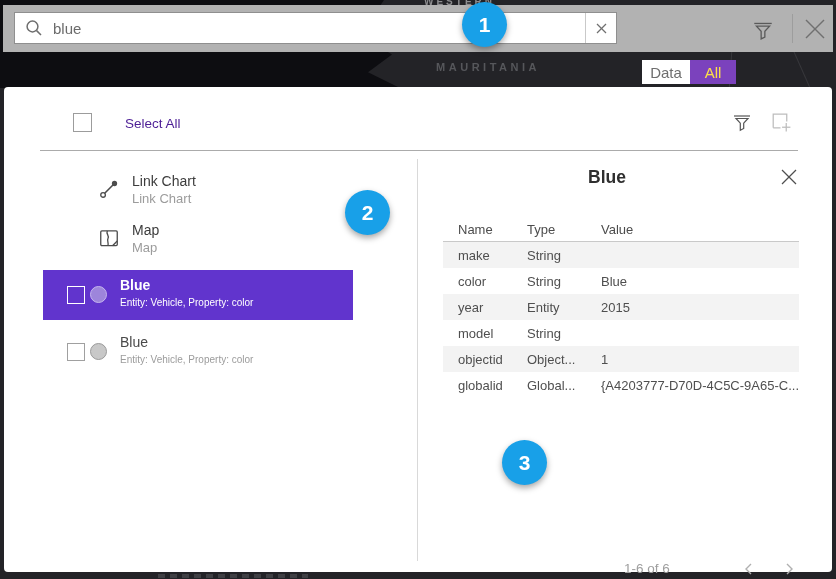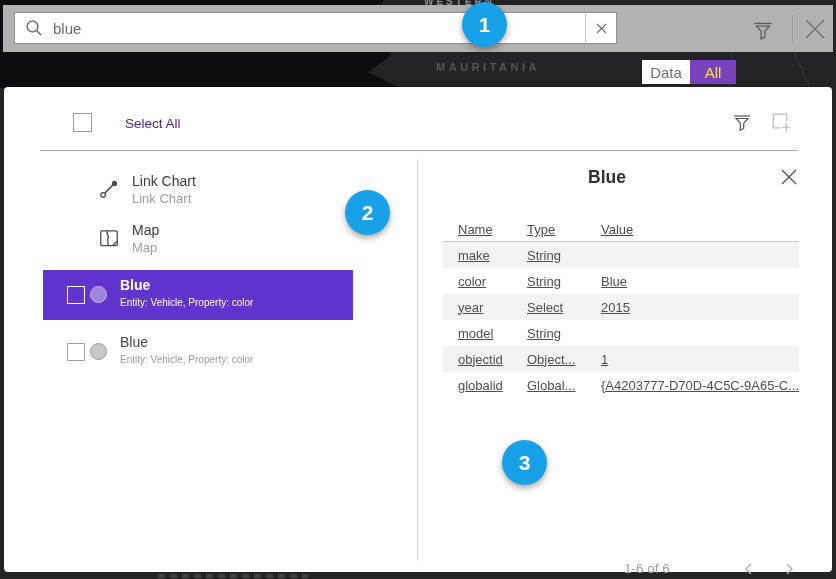--- a/index.html
+++ b/index.html
@@ -102,21 +102,21 @@
   .row-item.plain .dot { background:#c8c8c8; border:1px solid #9a9a9a; }
   .row-item.plain .rtitle { color:#4a4a4a; }
   .row-item.plain .rsub { color:#9c9c9c; }
   
   .detail-title {
     position:absolute; left:413px; width:380px; top:80px; text-align:center;
     font-size:17.5px; font-weight:bold; color:#2f2f2f;
   }
   .detail-close { position:absolute; left:775px; top:80px; width:20px; height:20px; cursor:pointer; }
   .dtable { position:absolute; left:439px; top:131px; width:356px; font-size:13px; color:#4f4f4f; }
-  .drow { display:grid; grid-template-columns:69px 74px 1fr; padding-left:15px; align-items:center;text-decoration:underline; }
+  .drow { display:grid; grid-template-columns:69px 74px 1fr; padding-left:15px; align-items:center; }
   .drow.head { height:23px; color:#4c4c4c; }
   .head-border { height:1px; background:#c9c9c9; }
   .drow.body { height:26px; }
   .drow.body:nth-child(odd) { background:#f3f3f3; }
   .dcell { white-space:nowrap; overflow:hidden; }
   .pagination { position:absolute; top:452px; left:420px; width:382px; height:20px;margin-top:20px; }
   .pag-label { position:absolute; left:200px; top:2px; font-size:13.5px; color:#9e9e9e; }
   .pag-prev { position:absolute; left:318px; top:3px; width:14px; height:14px; cursor:pointer; }
   .pag-next { position:absolute; left:358px; top:3px; width:14px; height:14px; cursor:pointer; }
   svg { display:block; }
@@ -259,21 +259,21 @@
         <div class="dcell">make</div>
         <div class="dcell">String</div>
       </div>
       <div class="drow body">
         <div class="dcell">color</div>
         <div class="dcell">String</div>
         <div class="dcell">Blue</div>
       </div>
       <div class="drow body">
         <div class="dcell">year</div>
-        <div class="dcell">Select</div>
+        <div class="dcell">Entity</div>
         <div class="dcell">2015</div>
       </div>
       <div class="drow body">
         <div class="dcell">model</div>
         <div class="dcell">String</div>
       </div>
       <div class="drow body">
         <div class="dcell">objectid</div>
         <div class="dcell">Object...</div>
         <div class="dcell">1</div>

